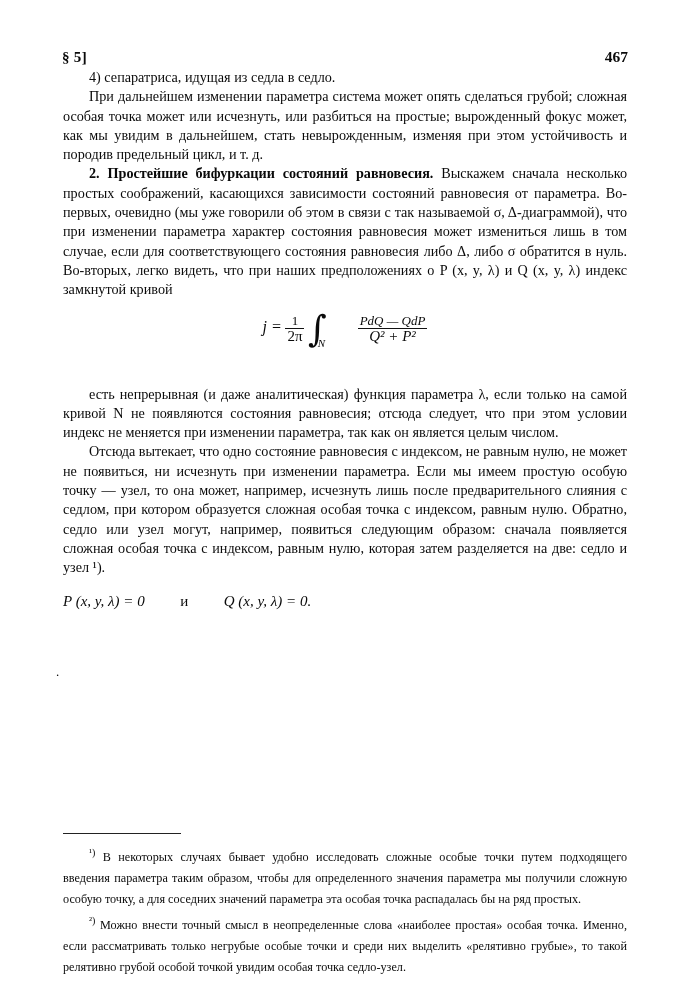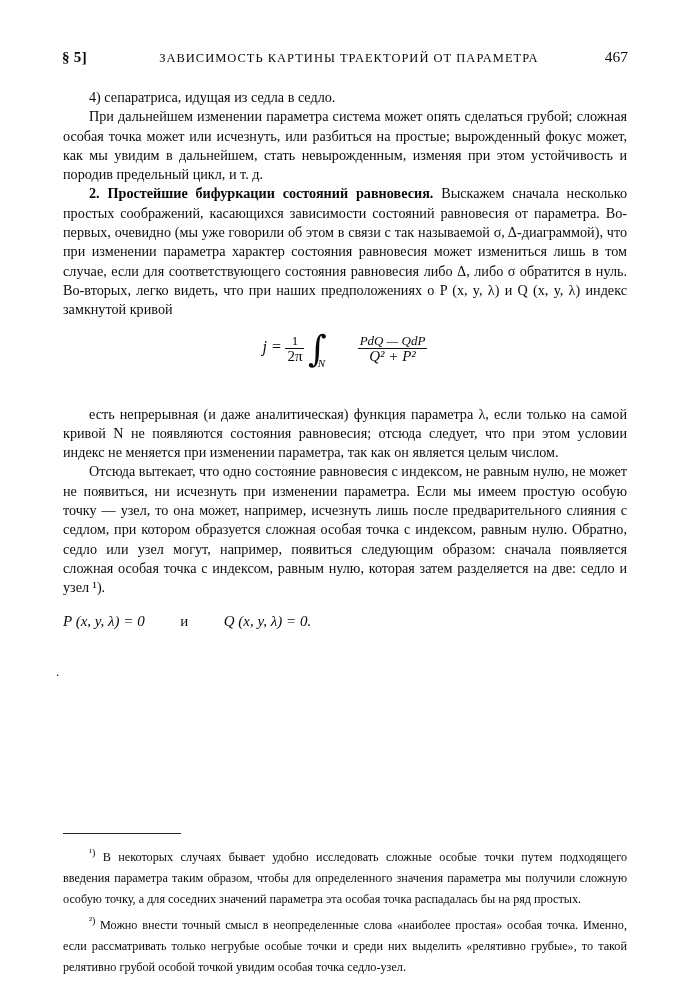--- a/index.html
+++ b/index.html
@@ -42,27 +42,27 @@
     flex: 1;
     text-align: center;
     font-size: 12.5px;
     letter-spacing: 1.0px;
     text-transform: uppercase;
     white-space: nowrap;
     padding-left: 6px;
   }
   .header-right {
     font-size: 15.5px;
-    font-weight: normal;
+    font-weight: bold;
     white-space: nowrap;
   }
   .body-col {
     position: absolute;
     left: 63px;
-    top: 88px;
+    top: 68px;
     width: 564px;
     font-size: 14.2px;
     line-height: 19.3px;
     text-align: justify;
     text-justify: inter-word;
   }
   p {
     margin: 0 0 0 0;
     text-align: justify;
   }
@@ -152,21 +152,20 @@
     font-size: 13px;
   }
 </style>
 </head>
 <body>
 
 <div class="page">
 
   <div class="header">
     <div class="header-left">§ 5]</div>
-    <div class="header-center">зависимость картины траекторий от параметра</div>
     <div class="header-right">467</div>
   </div>
 
   <div class="body-col">
 
     <p class="indent">4) сепаратриса, идущая из седла в седло.</p>
 
     <p class="indent">При дальнейшем изменении параметра система может опять сделаться грубой; сложная особая точка может или исчезнуть, или разбиться на простые; вырожденный фокус может, как мы увидим в дальнейшем, стать невырожденным, изменяя при этом устойчивость и породив предельный цикл, и т. д.</p>
 
     <p class="indent">

